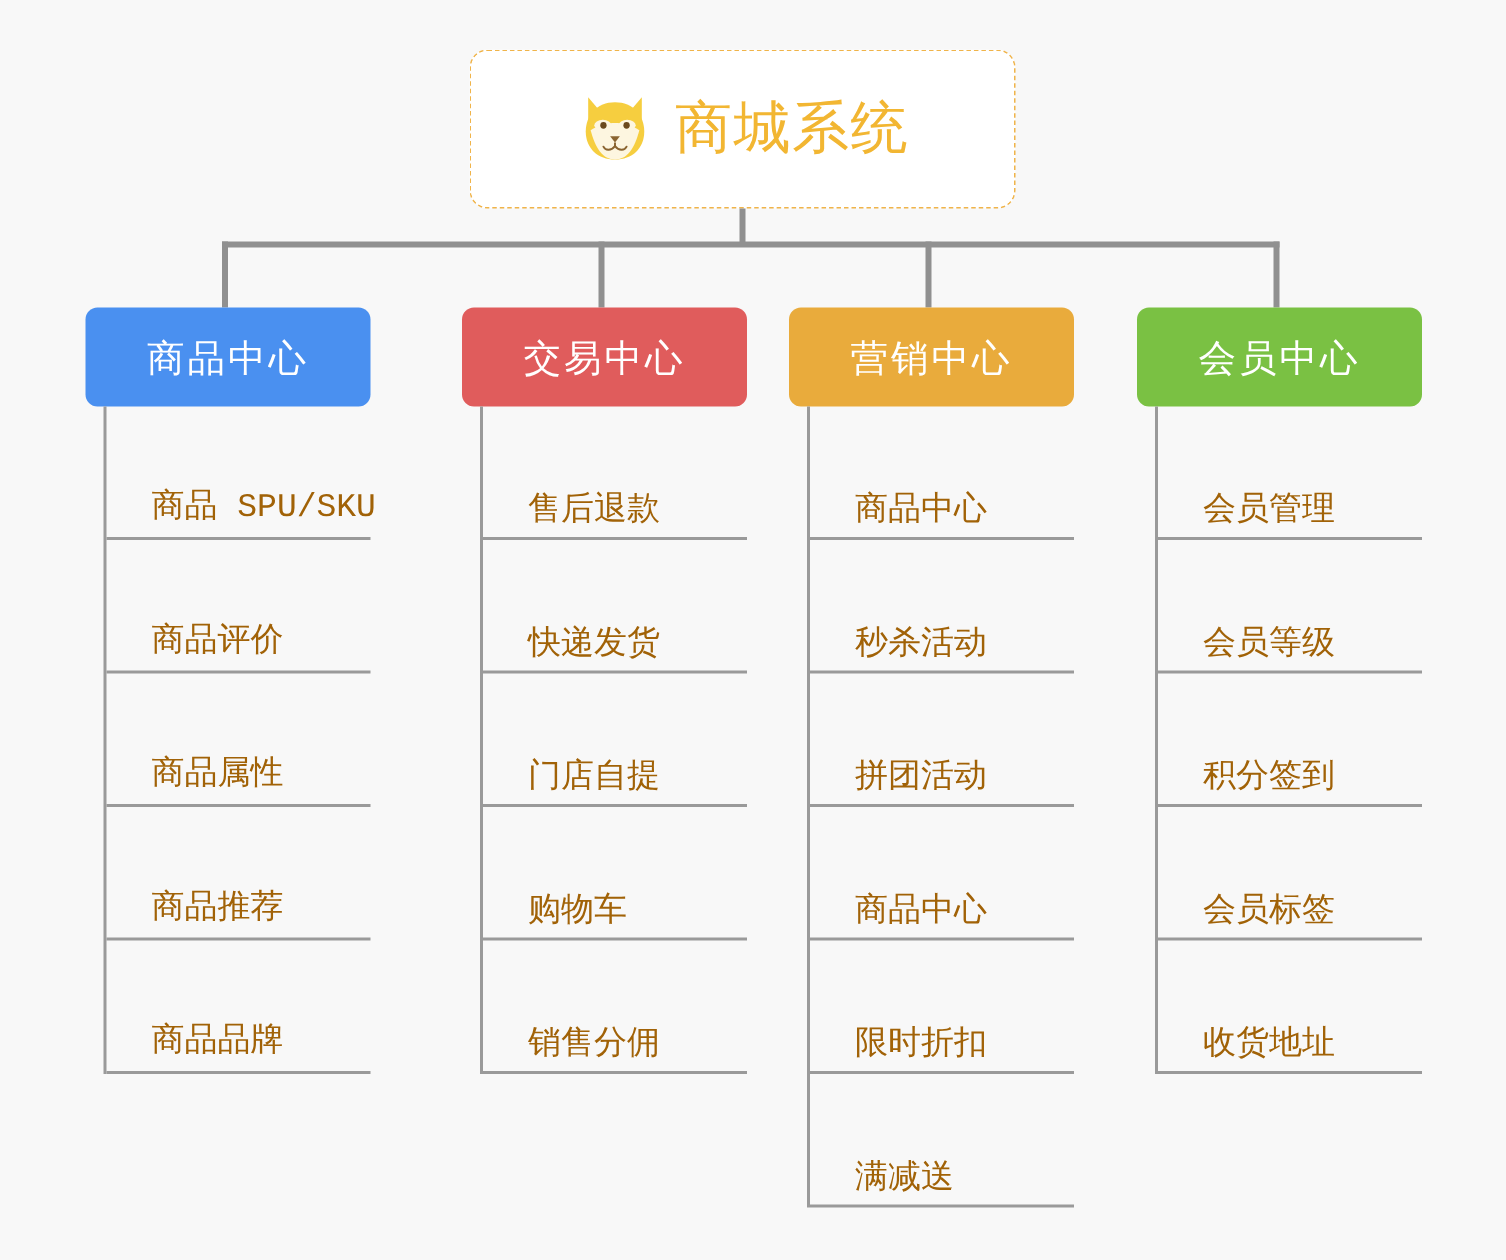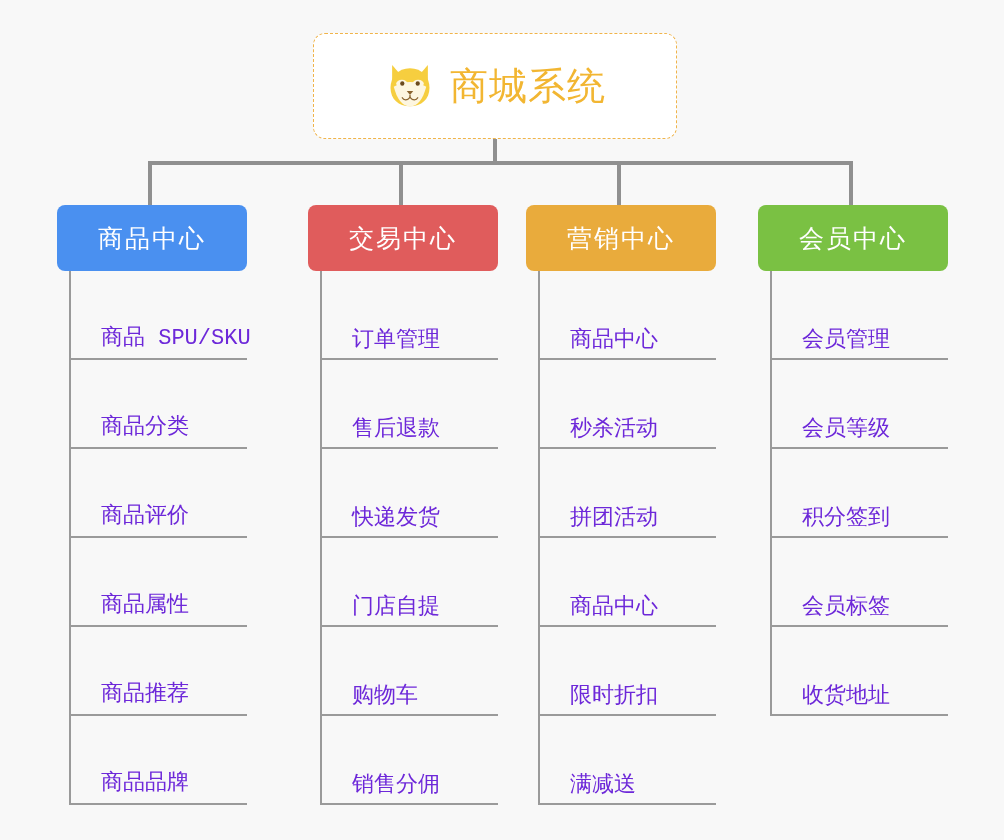--- a/index.html
+++ b/index.html
@@ -103,21 +103,21 @@
     box-sizing: border-box;
     display: flex;
     align-items: flex-end;
     border-bottom: 2px solid #9a9a9a;
   }
   .leaf:last-child {
     border-bottom: 2px solid #9a9a9a;
   }
   .leaf-label {
     font-size: 22px;
-    color: #6d28d9;
+    color: #a16207;
     white-space: nowrap;
     padding: 0 6px 6px 30px;
     line-height: 1.2;
   }
 </style>
 </head>
 <body style="background: rgb(248, 248, 248);">
 
 <div id="mindmap">
 
@@ -148,46 +148,40 @@
 
   <div class="branch" style="left:57px;font-family:Liberation Mono, monospace;">
     <div class="branch-header" style="background-color: rgb(74, 144, 240);">
       <span>商品中心</span>
     </div>
     <div class="leaf-list">
       <div class="leaf">
           <span class="leaf-label">商品 SPU/SKU</span>
         </div>
       <div class="leaf">
-          <span class="leaf-label">商品分类</span>
-        </div>
-      <div class="leaf">
           <span class="leaf-label">商品评价</span>
         </div>
       <div class="leaf">
           <span class="leaf-label">商品属性</span>
         </div>
       <div class="leaf">
           <span class="leaf-label">商品推荐</span>
         </div>
       <div class="leaf">
           <span class="leaf-label">商品品牌</span>
         </div>
     </div>
   </div>
 
   <div class="branch" style="left:308px;">
     <div class="branch-header" style="background-color: rgb(224, 92, 92);">
       <span>交易中心</span>
     </div>
     <div class="leaf-list">
       <div class="leaf">
-          <span class="leaf-label">订单管理</span>
-        </div>
-      <div class="leaf">
           <span class="leaf-label">售后退款</span>
         </div>
       <div class="leaf">
           <span class="leaf-label">快递发货</span>
         </div>
       <div class="leaf">
           <span class="leaf-label">门店自提</span>
         </div>
       <div class="leaf">
           <span class="leaf-label">购物车</span>

